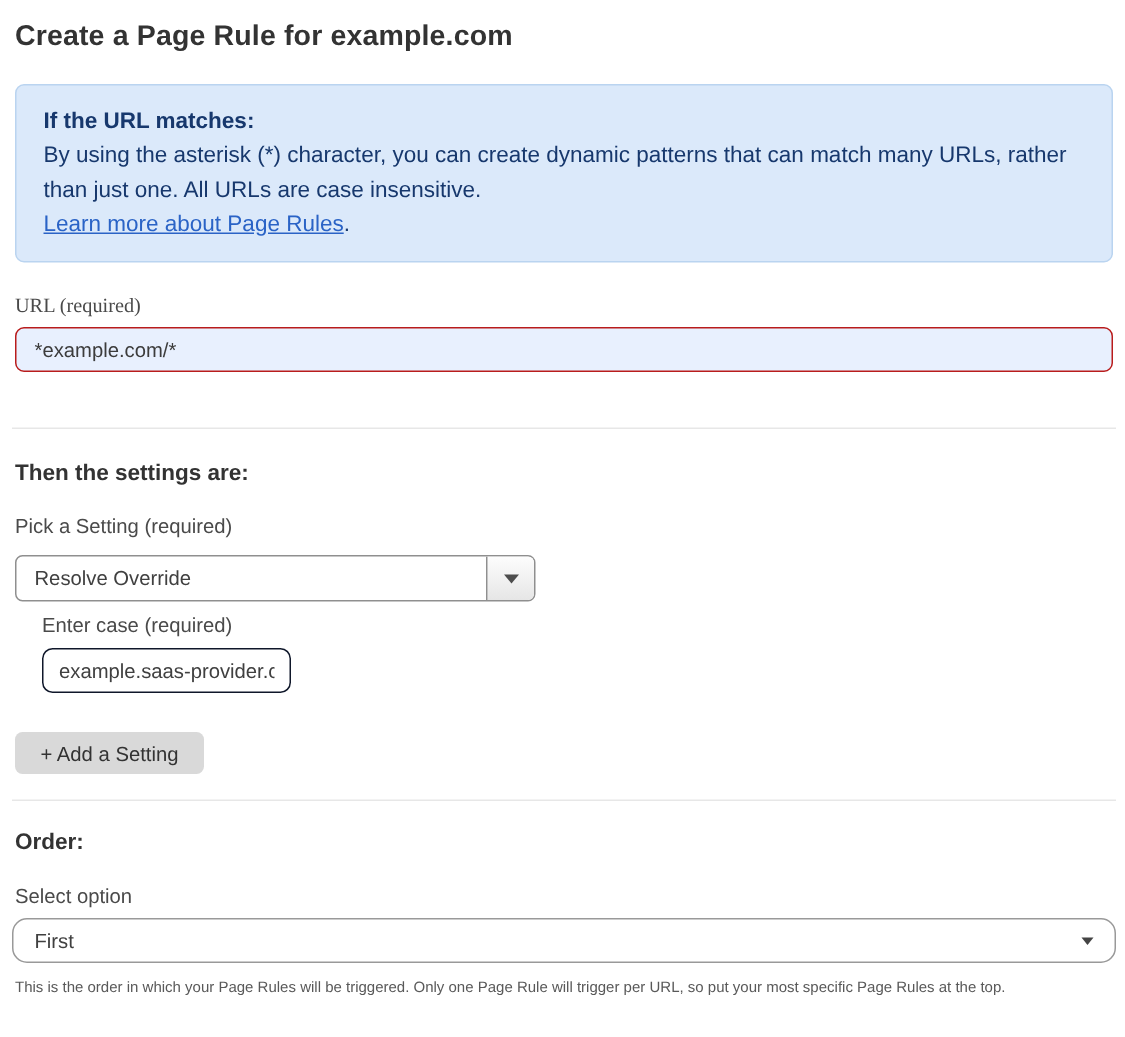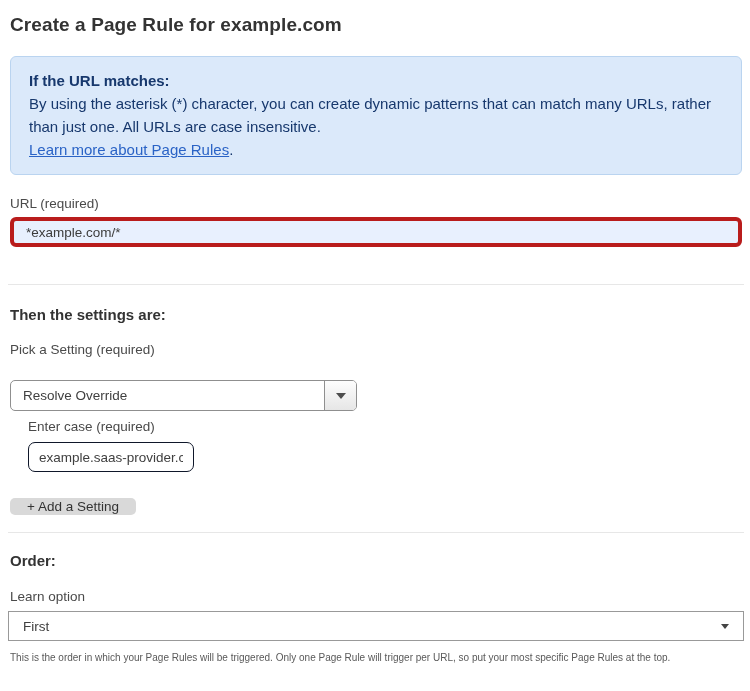--- a/index.html
+++ b/index.html
@@ -37,27 +37,27 @@
     cursor: pointer;
   }
 
   
   .field-label {
     font-size: 13.5px;
     color: #4a4a4a;
   }
 
   
-  .url-label { margin-top: 21px; }
+  .url-label { margin-top: 21px; font-family: Liberation Serif, serif; }
   .url-input {
     margin-top: 6px;
     width: 100%;
     height: 30px;
     background: #e8f0fe;
-    border: 4px solid #b91c1c;
+    border: 1px solid #b91c1c;
     border-radius: 6px;
     padding: 0 12px;
     font-size: 13.5px;
     color: #3c3c3c;
     font-family: "Liberation Sans", sans-serif;
     outline: none;
   }
 
   .divider {
     border: none;
@@ -80,21 +80,21 @@
   .settings-row {
     display: flex;
     align-items: flex-start;
     margin-top: 19px;
     flex-direction: column;
   }
   .setting-col { width: 347px; }
   .value-col { margin-left: 18px; margin-top: 8px; }
 
   .setting-dropdown {
-    margin-top: 23px;
+    margin-top: 12px;
     height: 31px;
     border: 1px solid #8f8f8f;
     border-radius: 5px;
     background: #ffffff;
     display: flex;
     align-items: stretch;
     cursor: pointer;
     overflow: hidden;
   }
   .setting-dropdown .dd-text {
@@ -128,42 +128,42 @@
     border-radius: 7px;
     padding: 0 10px;
     font-size: 13.5px;
     color: #404040;
     font-family: "Liberation Sans", sans-serif;
     outline: none;
     background: #ffffff;
   }
 
   .btn {
-    height: 17px;
+    height: 28px;
     border: none;
     border-radius: 5px;
     font-size: 13.5px;
     font-family: "Liberation Sans", sans-serif;
     cursor: pointer;
     padding: 0 17px;
   }
   .btn-gray { background: #d9d9d9; color: #333333; }
   .btn-blue { background: #1b6ef3; color: #ffffff; }
 
   .add-setting-btn { margin-top: 26px; }
 
   
   .select-label { margin-top: 20px; }
   .order-select {
     margin-top: 7px;
     width: calc(100% + 4px);
     margin-left: -2px;
     height: 30px;
     border: 1px solid #999999;
-    border-radius: 0;
+    border-radius: 10px;
     background: #ffffff;
     display: flex;
     align-items: center;
     justify-content: space-between;
     padding: 0 14px;
     cursor: pointer;
     font-size: 13.5px;
     color: #404040;
   }
   .order-select .caret-down {
@@ -226,21 +226,21 @@
       <input class="value-input" type="text" value="example.saas-provider.c" style="">
     </div>
   </div>
 
   <button class="btn btn-gray add-setting-btn">+ Add a Setting</button>
 
   <hr class="divider divider-2">
 
   <div class="section-heading order-heading">Order:</div>
 
-  <div class="field-label select-label">Learn option</div>
+  <div class="field-label select-label">Select option</div>
   <div class="order-select">
     <span>First</span>
     <span class="caret-down"></span>
   </div>
 
   <div class="help-text">This is the order in which your Page Rules will be triggered. Only one Page Rule will trigger per URL, so put your most specific Page Rules at the top.</div>
 
   <hr class="divider divider-3">
 
   <div class="footer-buttons">

